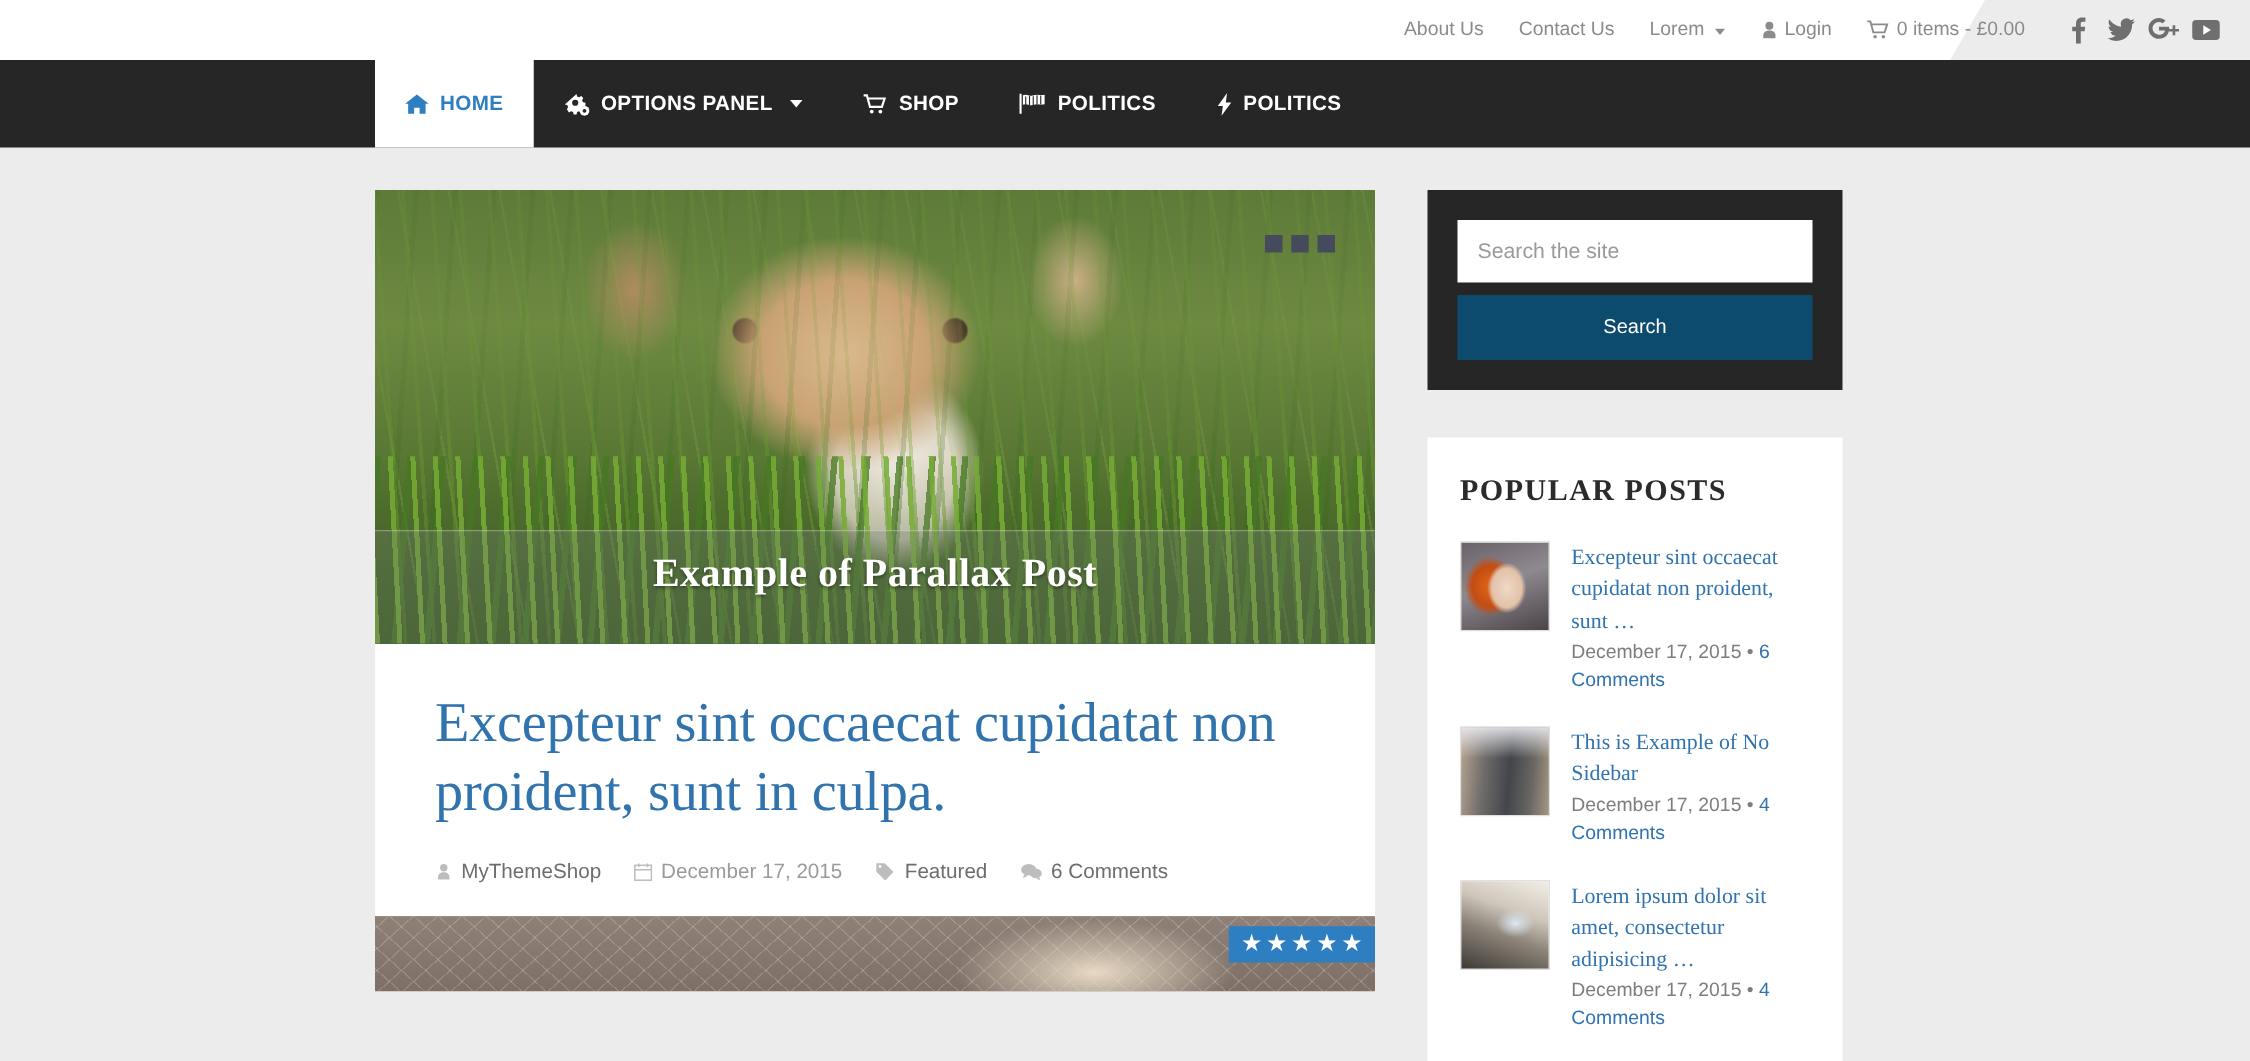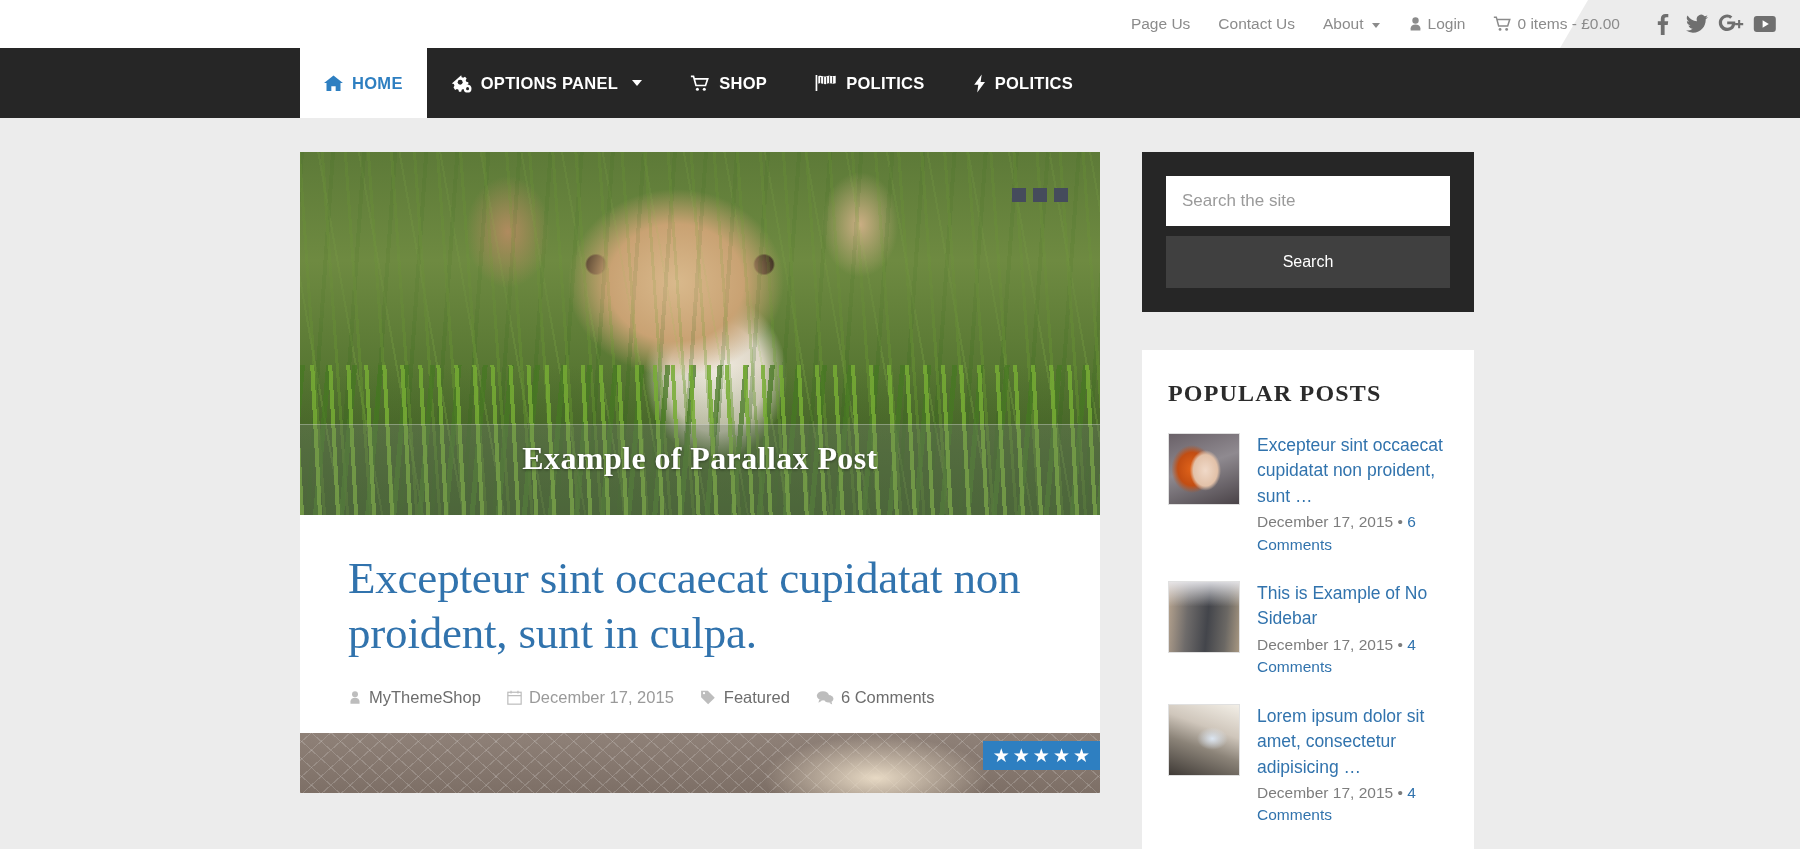--- a/index.html
+++ b/index.html
@@ -266,21 +266,21 @@
     background: #ffffff;
     font-family: "Liberation Sans", sans-serif;
   }
   .search-input::placeholder { color: #9a9a9a; }
   .search-button {
     display: block;
     width: 100%;
     height: 52px;
     margin-top: 10px;
     border: none;
-    background: #404040;
+    background: #0c4a6e;
     color: #ffffff;
     font-size: 16px;
     cursor: pointer;
     font-family: "Liberation Sans", sans-serif;
   }
 
   .popular-widget {
     background: #ffffff;
     padding: 30px 26px 10px 26px;
   }
@@ -320,45 +320,46 @@
       radial-gradient(ellipse 22px 16px at 62% 48%, #dce6f2 0%, rgba(220,230,242,0) 70%),
       linear-gradient(200deg, #f2eee6 0%, #cfc6bb 35%, #8b8378 60%, #3f3a36 100%);
   }
   .pp-body { flex: 1; min-width: 0; }
   .pp-title {
     color: #3173ad;
     font-size: 17.5px;
     line-height: 1.45;
     text-decoration: none;
     display: block;
+    font-family: Liberation Serif, serif;
   }
   .pp-meta {
     color: #7d7d7d;
     font-size: 15.5px;
     line-height: 1.45;
     margin-top: 2px;
   }
   .pp-meta a { color: #3173ad; text-decoration: none; }
   svg { display: block; }
 </style>
 </head>
 <body>
 
 <div class="topbar">
   <div class="topbar-social-bg"></div>
 
   <nav class="topnav">
     <a href="#">
-      <span>Page Us</span>
+      <span>About Us</span>
     </a>
     <a href="#">
       <span>Contact Us</span>
     </a>
     <a href="#">
-      <span>About</span>
+      <span>Lorem</span>
       <span class="caret"></span>
     </a>
     <a href="#">
       <span class="ticon">
         <svg width="15" height="16" viewBox="0 0 16 16" fill="#8b8b8b">
           <circle cx="8" cy="4.3" r="3.4"></circle>
           <path d="M8 8.4c-3 0-5.2 1.7-5.2 4.1V15h10.4v-2.5c0-2.4-2.2-4.1-5.2-4.1z"></path>
         </svg>
       </span>
       <span>Login</span>

